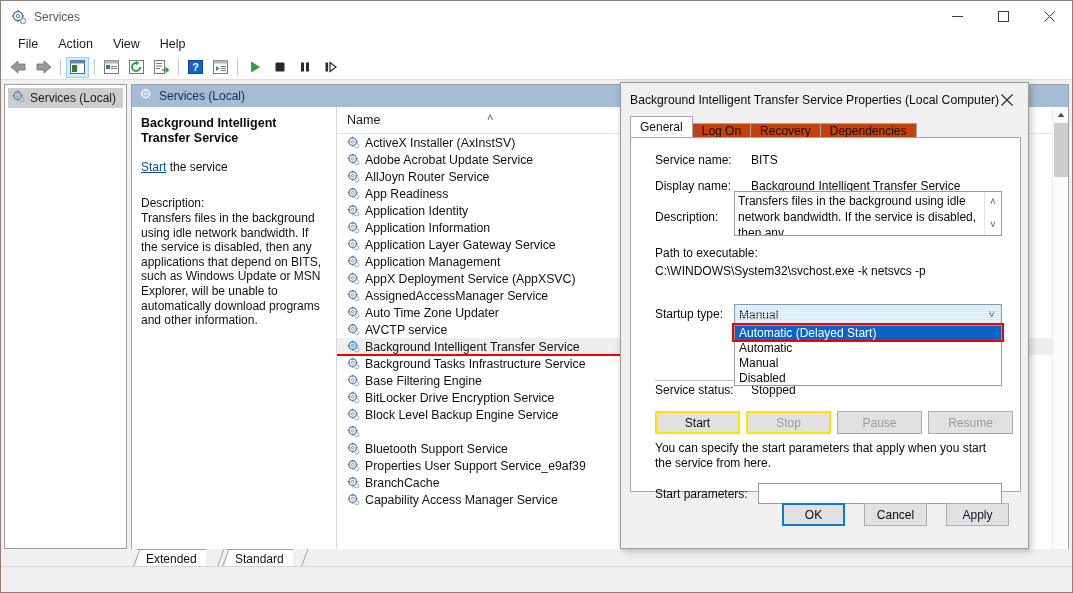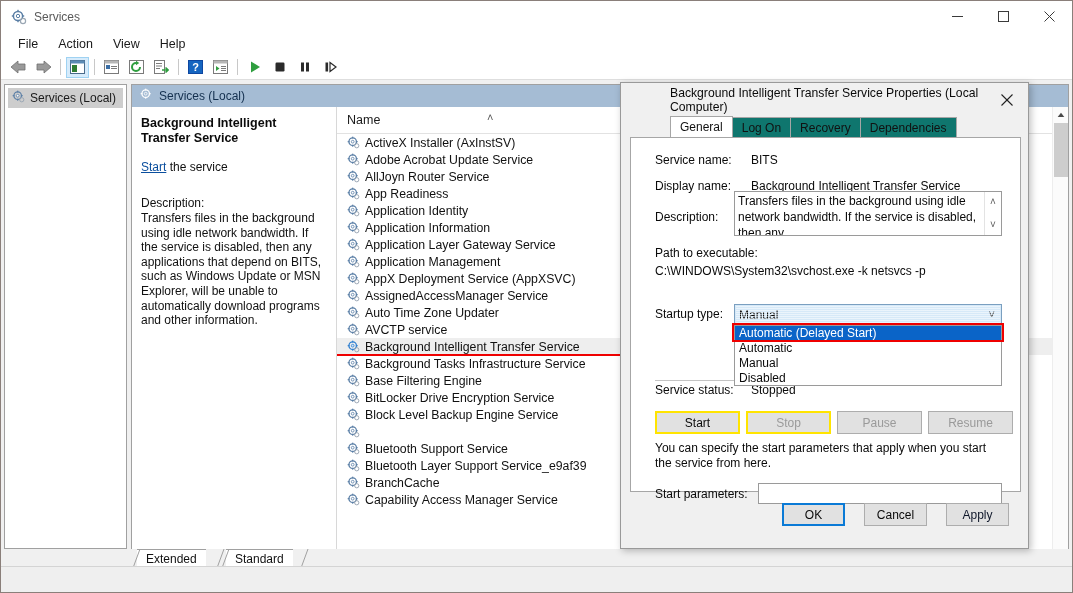--- a/index.html
+++ b/index.html
@@ -165,43 +165,42 @@
     position: absolute; left: 0; top: 565px; width: 1071px; height: 26px;
     background: #efefef; border-top: 1px solid #d4d4d4;
   }
 
   
   .dialog {
     position: absolute; left: 619px; top: 81px; width: 409px; height: 467px;
     background: #f0f0f0;
     border: 1px solid #999999;
     box-shadow: 2px 2px 7px rgba(0,0,0,0.25);
-    padding-left: 40px;
   }
   .dlg-title {
     height: 33px; display: flex; align-items: center;
     padding-left: 9px; background: #f0f0f0;
     font-size: 12.2px; color: #0a0a0a;
   }
   .dlg-close {
     position: absolute; right: 4px; top: 4px;
     width: 34px; height: 26px;
     display: flex; align-items: center; justify-content: center;
     color: #222;
   }
 
   .tabstrip {
     position: relative; height: 21px; padding-left: 9px;
     display: flex; align-items: flex-end;
   }
   .tab {
-    height: 20px; padding: 0 9px;
+    height: 14px; padding: 0 9px;
     display: flex; align-items: center;
     font-size: 12px; color: #111;
-    background: #0f766e; border: 1px solid #a6a6a6;
+    background: #c2410c; border: 1px solid #a6a6a6;
     border-bottom: none; margin-right: -1px;
   }
   .tab.active {
     background: #ffffff; height: 21px; position: relative; z-index: 2;
   }
 
   .tabpanel {
     position: absolute; left: 9px; top: 54px; width: 391px; height: 355px;
     background: #ffffff; border: 1px solid #a6a6a6;
   }
@@ -806,21 +805,21 @@
                     <circle cx="7" cy="7" r="1.7" fill="#ffffff" stroke="#5b7fa6" stroke-width="1"></circle>
                     <g fill="#5b7fa6">
                       <rect x="6.3" y="0.8" width="1.4" height="2.2"></rect>
                       <rect x="6.3" y="11" width="1.4" height="2.2"></rect>
                       <rect x="0.8" y="6.3" width="2.2" height="1.4"></rect>
                       <rect x="11" y="6.3" width="2.2" height="1.4"></rect>
                     </g>
                     <circle cx="12" cy="12" r="2.6" fill="none" stroke="#9aa7b4" stroke-width="1.2"></circle>
                   </svg>
                 </span>
-                <span class="row-label">Bluetooth Layer Support Service_e9af39</span>
+                <span class="row-label">Properties User Support Service_e9af39</span>
               </div>
               <div class="row">
                 <span class="gear">
                   <svg width="13" height="13" viewBox="0 0 16 16">
                     <circle cx="7" cy="7" r="4.6" fill="none" stroke="#5b7fa6" stroke-width="1.6"></circle>
                     <circle cx="7" cy="7" r="1.7" fill="#ffffff" stroke="#5b7fa6" stroke-width="1"></circle>
                     <g fill="#5b7fa6">
                       <rect x="6.3" y="0.8" width="1.4" height="2.2"></rect>
                       <rect x="6.3" y="11" width="1.4" height="2.2"></rect>
                       <rect x="0.8" y="6.3" width="2.2" height="1.4"></rect>

